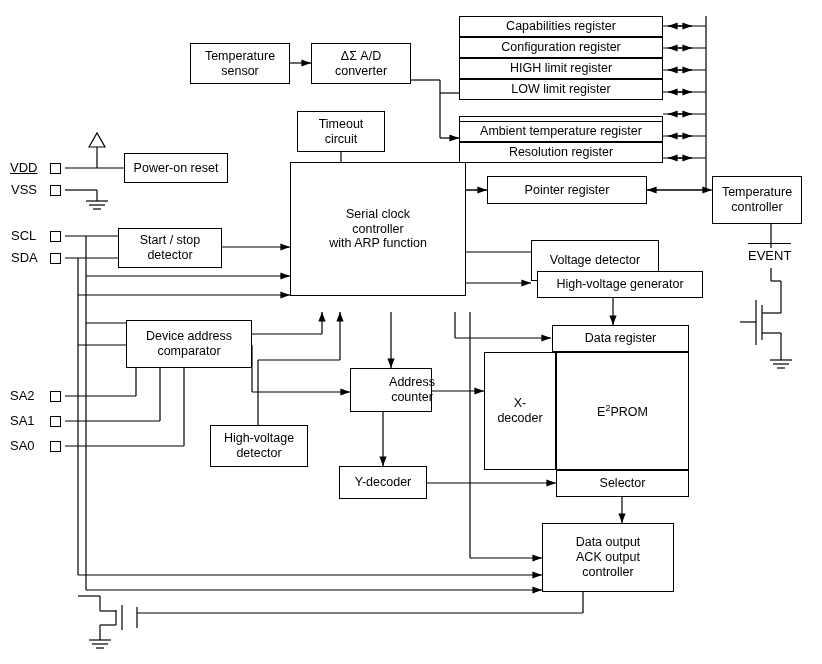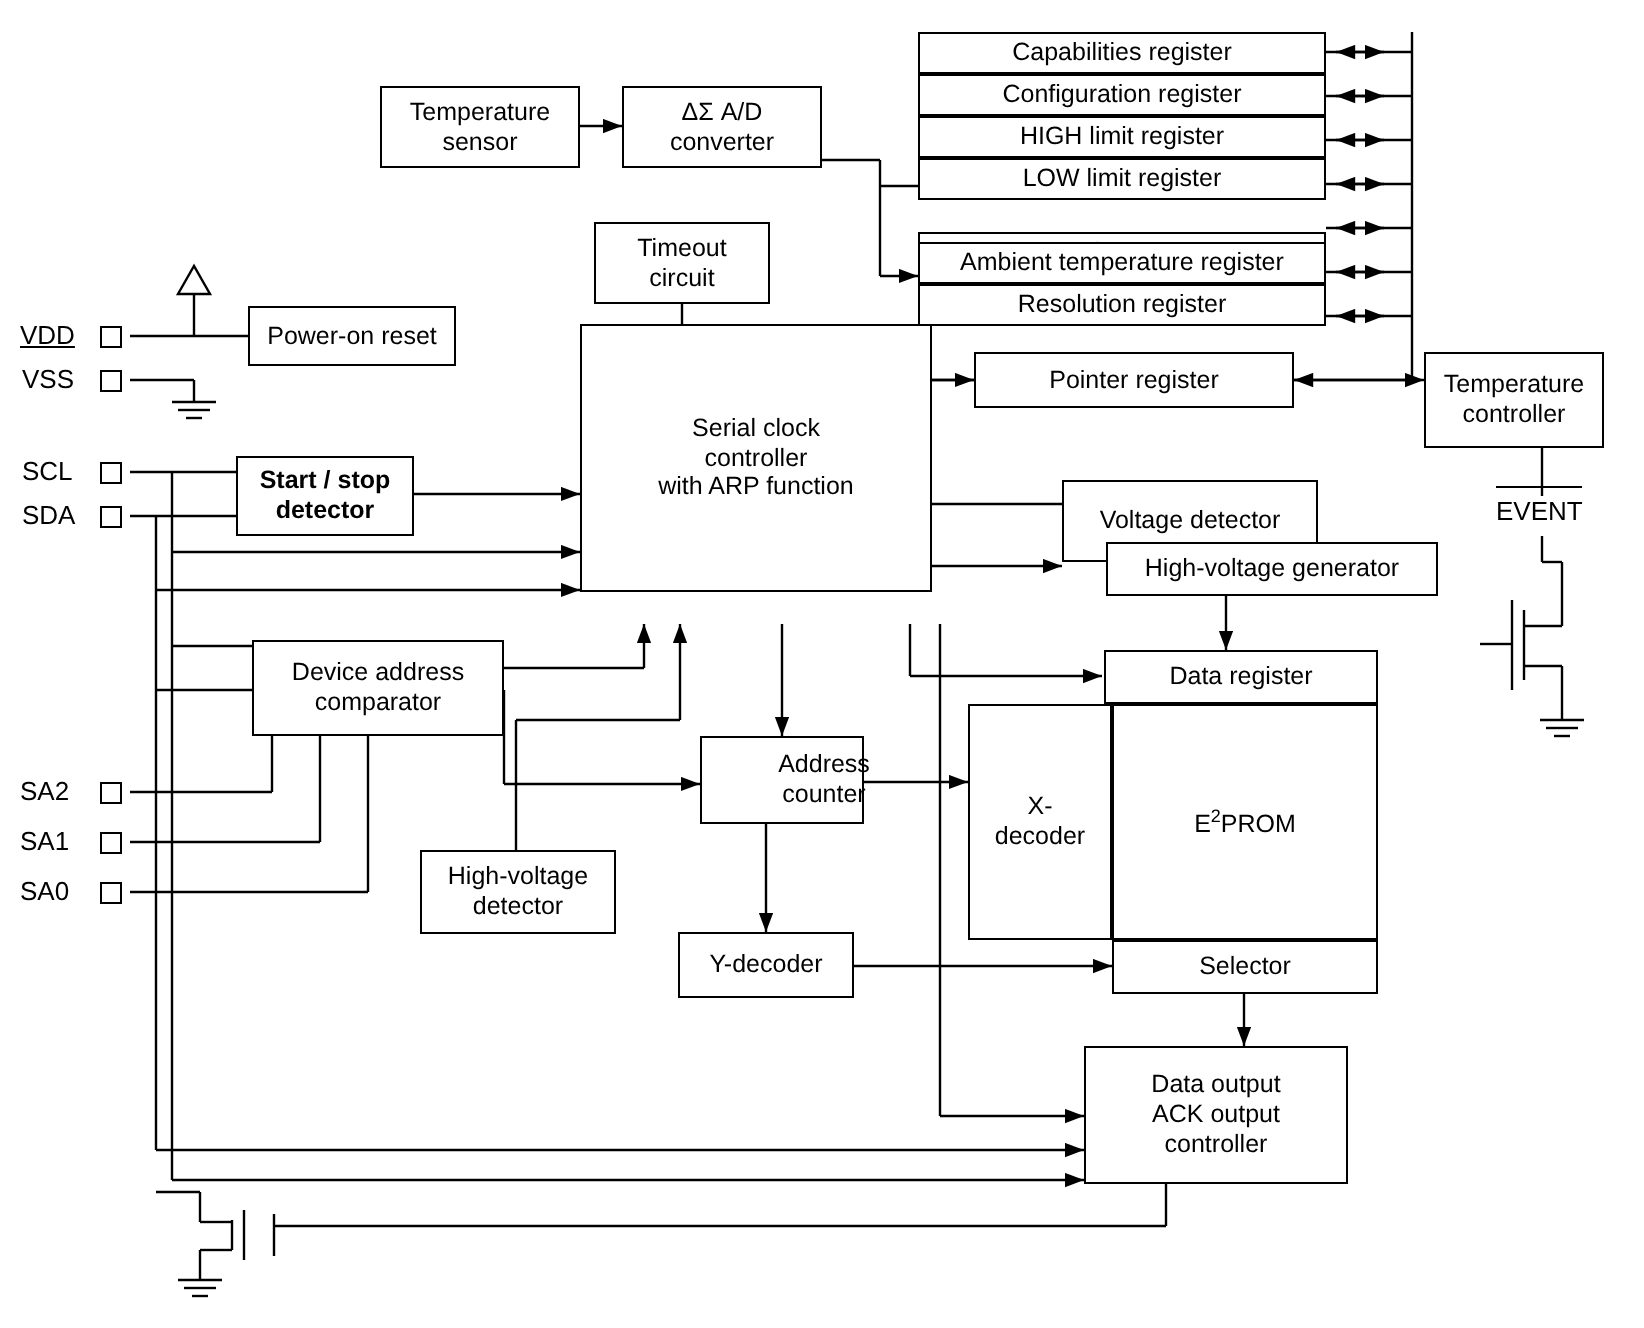--- a/index.html
+++ b/index.html
@@ -251,21 +251,21 @@
 sensor</div>
 
   <div class="box" style="left:311px; top:43px; width:100px; height:41px;">ΔΣ A/D
 converter</div>
 
   <div class="box" style="left:297px; top:111px; width:88px; height:41px;">Timeout
 circuit</div>
 
   <div class="box" style="left:124px; top:153px; width:104px; height:30px;">Power-on reset</div>
 
-  <div class="box" style="left:118px; top:228px; width:89px; height:40px;font-weight:bold;">Start / stop
+  <div class="box" style="left:118px; top:228px; width:104px; height:40px;">Start / stop
 detector</div>
 
   <div class="box" style="left:290px; top:162px; width:176px; height:134px;">Serial clock
 controller
 with ARP function</div>
 
   <div class="box" style="left:126px; top:320px; width:126px; height:48px;">Device address
 comparator</div>
 
   <div class="box" style="left:210px; top:425px; width:98px; height:42px;">High-voltage
@@ -286,21 +286,21 @@
   <div class="box" style="left:552px; top:325px; width:137px; height:27px;">Data register</div>
 
   <div class="box" style="left:556px; top:470px; width:133px; height:27px;">Selector</div>
 
   <div class="box" style="left:542px; top:523px; width:132px; height:69px;">Data output
 ACK output
 controller</div>
 
   <div class="box" style="left:531px; top:240px; width:128px; height:41px;">Voltage detector</div>
 
-  <div class="box" style="left:553px; top:271px; width:166px; height:27px;text-align:right;">High-voltage generator</div>
+  <div class="box" style="left:537px; top:271px; width:166px; height:27px;text-align:right;">High-voltage generator</div>
 
   <div class="box" style="left:487px; top:176px; width:160px; height:28px;">Pointer register</div>
 
   <div class="box" style="left:712px; top:176px; width:90px; height:48px;">Temperature
 controller</div>
 
   <div class="box reg" style="left:459px; top:16px; width:204px; height:21px;">Capabilities register</div>
   <div class="box reg" style="left:459px; top:37px; width:204px; height:21px;">Configuration register</div>
   <div class="box reg" style="left:459px; top:58px; width:204px; height:21px;">HIGH limit register</div>
   <div class="box reg" style="left:459px; top:79px; width:204px; height:21px;">LOW limit register</div>

